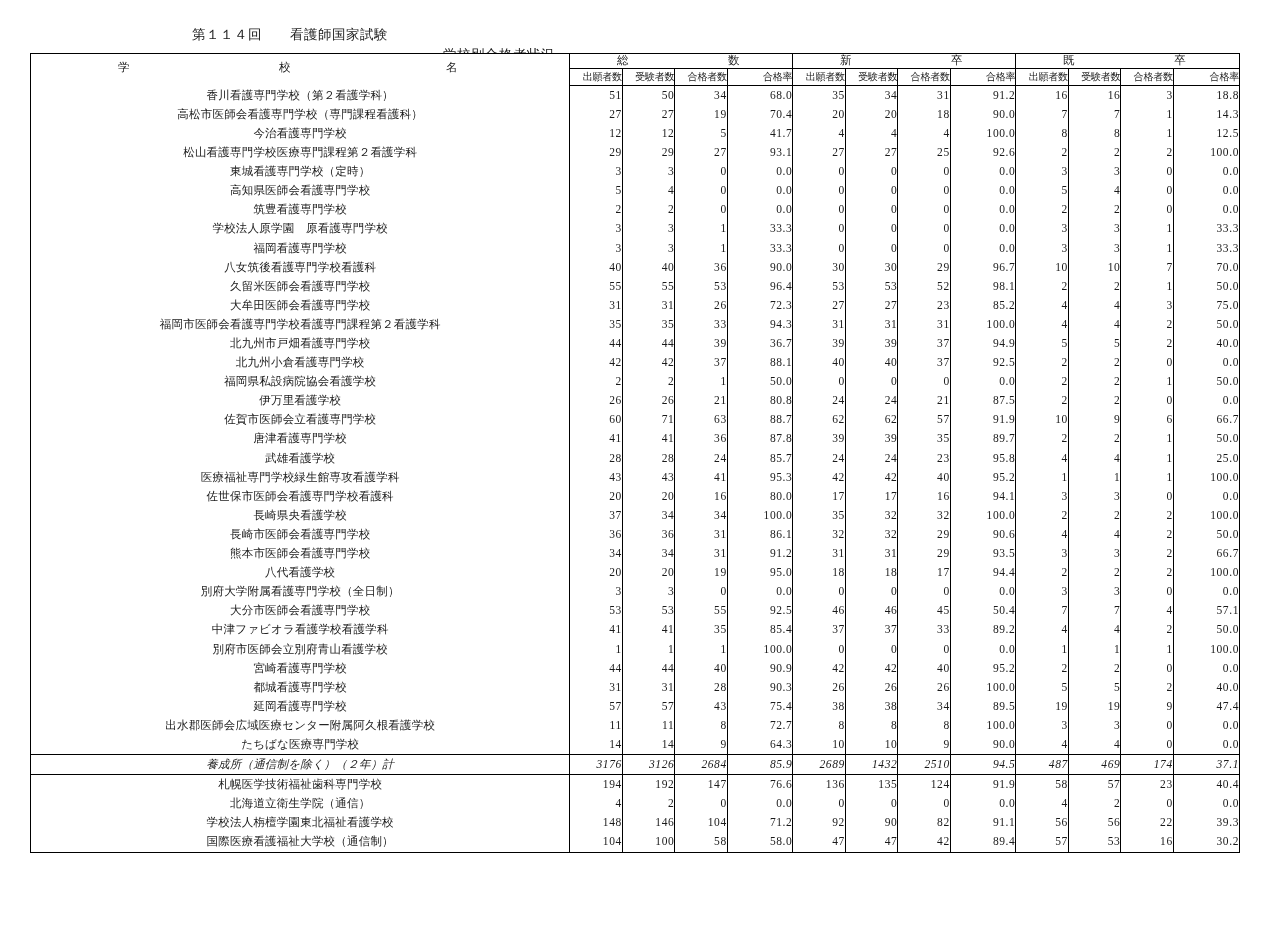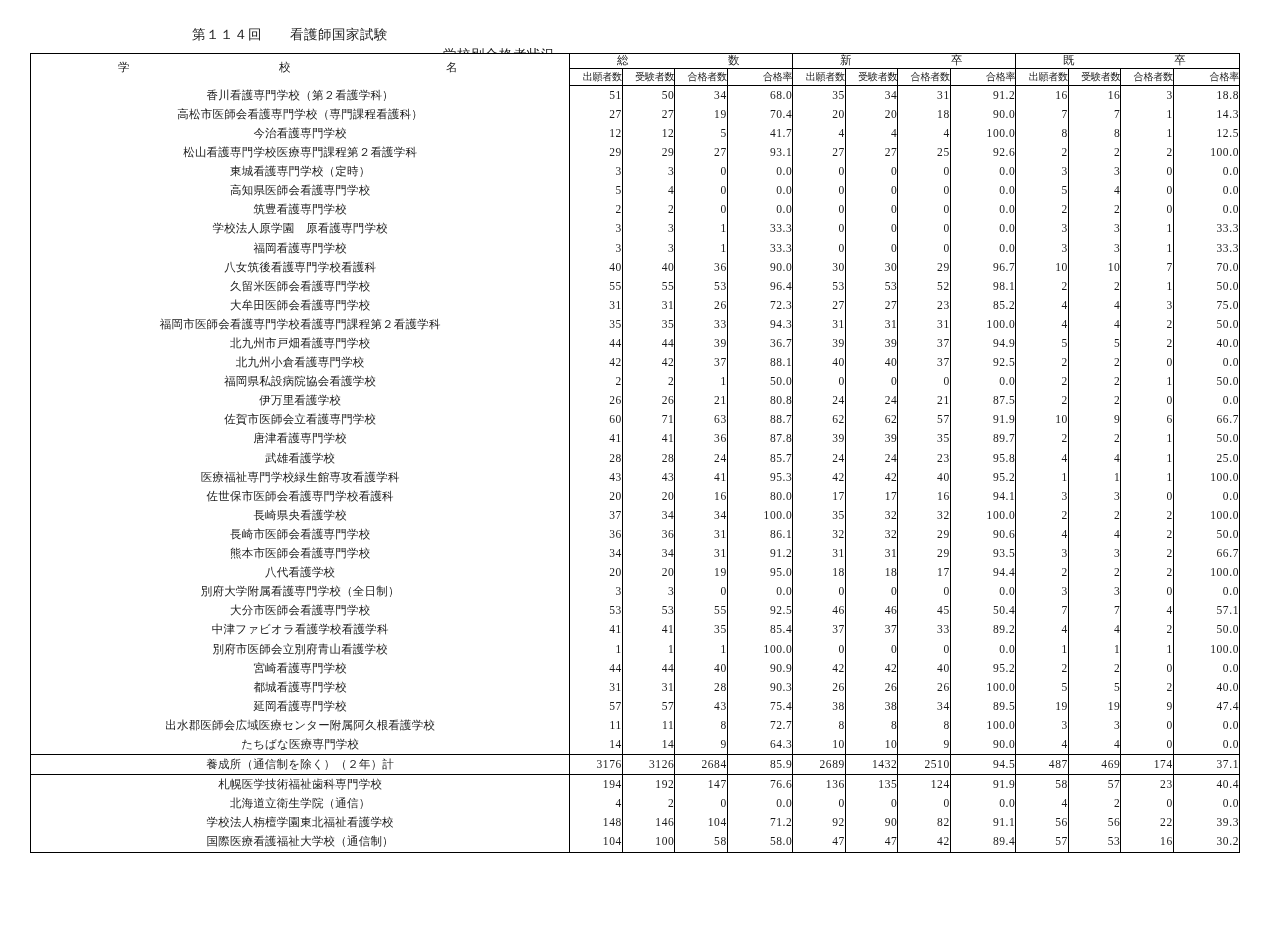--- a/index.html
+++ b/index.html
@@ -109,20 +109,21 @@
   }
   td.num, td.rate {
     text-align: right;
     padding-right: 7px;
     font-family: "Liberation Serif", "DejaVu Serif", serif;
     letter-spacing: 0.6px;
   }
   tr.summary td {
     border-top: 0.9px solid #000;
     border-bottom: 0.9px solid #000;
+    font-style: italic;
   }
   tr.summary td.name { letter-spacing: 0.2px; }
 </style>
 </head>
 <body>
 
 <div id="page">
 
   <div class="title-row">
     <span class="t-kai">第１１４回</span>

